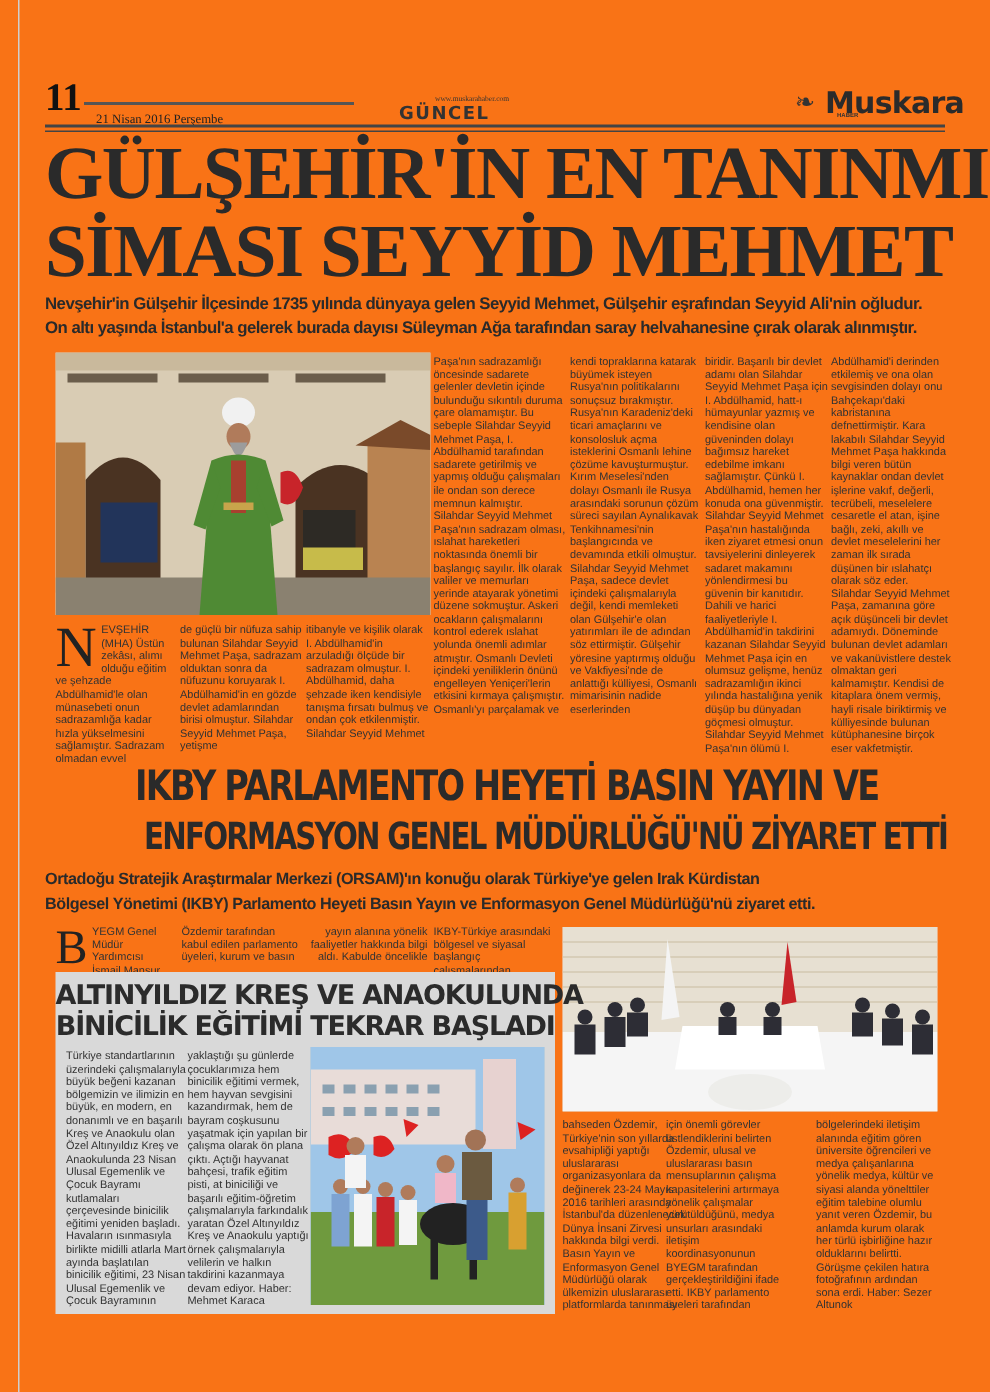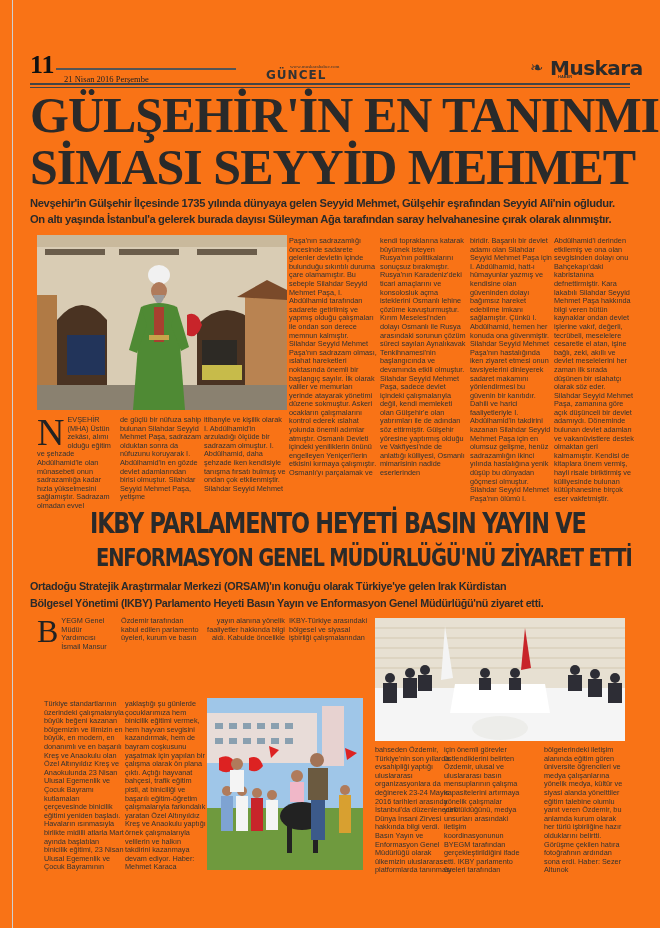--- a/index.html
+++ b/index.html
@@ -121,21 +121,21 @@
   <div class="h2 l1">IKBY PARLAMENTO HEYETİ BASIN YAYIN VE</div>
   <div class="h2 l2">ENFORMASYON GENEL MÜDÜRLÜĞÜ'NÜ ZİYARET ETTİ</div>
   <div class="deck2 d2">Bölgesel Yönetimi (IKBY) Parlamento Heyeti Basın Yayın ve Enformasyon Genel Müdürlüğü'nü ziyaret etti.</div>
   <div class="deck2 d1">Ortadoğu Stratejik Araştırmalar Merkezi (ORSAM)'ın konuğu olarak Türkiye'ye gelen Irak Kürdistan</div>
 
   <div class="bodytext col" style="left:37px; top:617px; width:78px;">
     <span class="dropcap" style="font-size:32px; line-height:26px;">B</span><span>YEGM Genel Müdür Yardımcısı İsmail Mansur</span>
   </div>
   <div class="bodytext col" style="left:121px; top:617px; width:80px;">Özdemir tarafından kabul edilen parlamento üyeleri, kurum ve basın</div>
   <div class="bodytext col" style="left:205px; top:617px; width:80px;text-align:right;">yayın alanına yönelik faaliyetler hakkında bilgi aldı. Kabulde öncelikle</div>
-  <div class="bodytext col" style="left:289px; top:617px; width:82px;">IKBY-Türkiye arasındaki bölgesel ve siyasal işbirliği çalışmalarından</div>
+  <div class="bodytext col" style="left:289px; top:617px; width:82px;">IKBY-Türkiye arasındaki bölgesel ve siyasal başlangıç çalışmalarından</div>
 
   <div class="photo2">
     <svg width="250" height="123" viewBox="0 0 250 123">
       <rect width="250" height="123" fill="#e7e0d2"></rect>
       <g stroke="#d3c8b1" stroke-width="1">
         <line x1="0" y1="10" x2="250" y2="10"></line>
           <line x1="0" y1="20" x2="250" y2="20"></line>
           <line x1="0" y1="30" x2="250" y2="30"></line>
           <line x1="0" y1="40" x2="250" y2="40"></line>
           <line x1="0" y1="50" x2="250" y2="50"></line>
@@ -159,20 +159,24 @@
         <circle cx="200" cy="52" r="5"></circle>
           <rect x="193" y="57" width="14" height="16"></rect>
         <circle cx="220" cy="56" r="5"></circle>
           <rect x="213" y="61" width="14" height="18"></rect>
         <circle cx="240" cy="60" r="5"></circle>
           <rect x="233" y="65" width="14" height="20"></rect>
       </g>
     </svg>
   </div>
 
+  <div class="box">
+    <div class="box-h l1">ALTINYILDIZ KREŞ VE ANAOKULUNDA</div>
+    <div class="box-h l2">BİNİCİLİK EĞİTİMİ TEKRAR BAŞLADI</div>
+  </div>
   <div class="bodytext col" style="left:44px; top:700px; width:80px;">Türkiye standartlarının üzerindeki çalışmalarıyla büyük beğeni kazanan bölgemizin ve ilimizin en büyük, en modern, en donanımlı ve en başarılı Kreş ve Anaokulu olan Özel Altınyıldız Kreş ve Anaokulunda 23 Nisan Ulusal Egemenlik ve Çocuk Bayramı kutlamaları çerçevesinde binicilik eğitimi yeniden başladı. Havaların ısınmasıyla birlikte midilli atlarla Mart ayında başlatılan binicilik eğitimi, 23 Nisan Ulusal Egemenlik ve Çocuk Bayramının</div>
   <div class="bodytext col" style="left:125px; top:700px; width:82px;">yaklaştığı şu günlerde çocuklarımıza hem binicilik eğitimi vermek, hem hayvan sevgisini kazandırmak, hem de bayram coşkusunu yaşatmak için yapılan bir çalışma olarak ön plana çıktı. Açtığı hayvanat bahçesi, trafik eğitim pisti, at biniciliği ve başarılı eğitim-öğretim çalışmalarıyla farkındalık yaratan Özel Altınyıldız Kreş ve Anaokulu yaptığı örnek çalışmalarıyla velilerin ve halkın takdirini kazanmaya devam ediyor. Haber: Mehmet Karaca</div>
 
   <div class="photo3">
     <svg width="156" height="172" viewBox="0 0 156 172">
       <rect width="156" height="172" fill="#9fc6e8"></rect>
       <rect x="0" y="15" width="110" height="50" fill="#e8dcd8"></rect>
       <rect x="115" y="8" width="22" height="60" fill="#e7d2d0"></rect>
       <g fill="#8aa0b0">
         <rect x="8" y="25" width="8" height="6"></rect>

